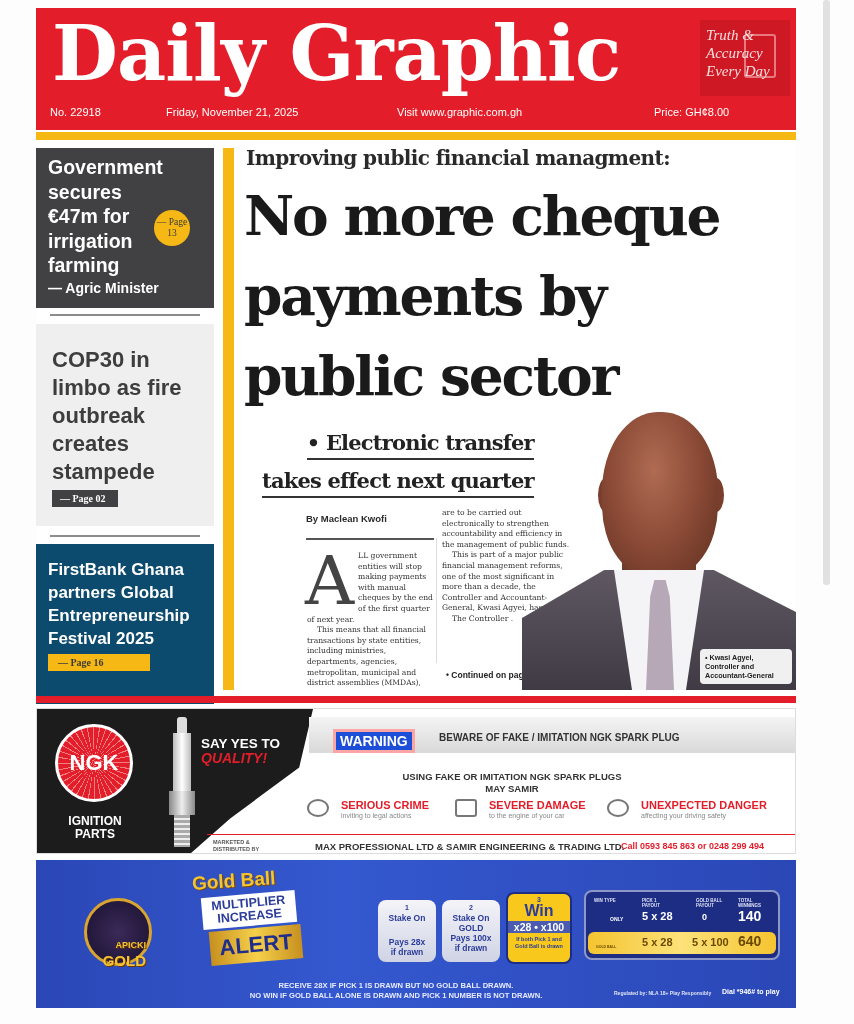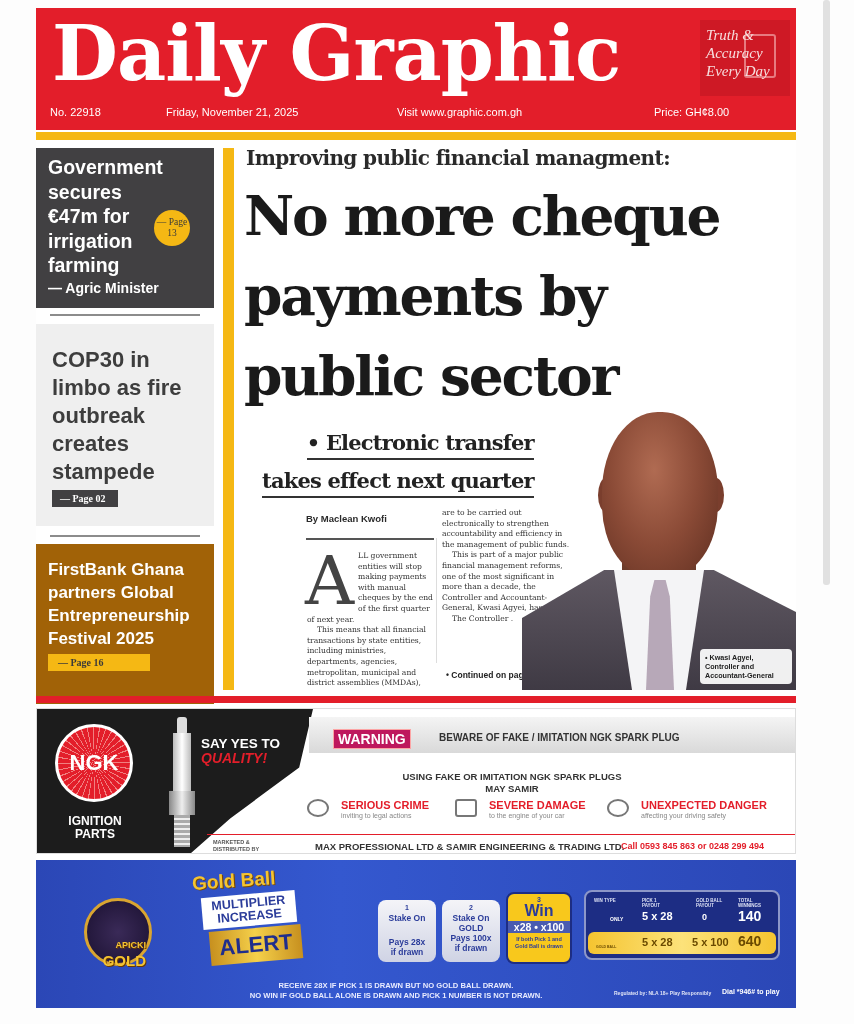--- a/index.html
+++ b/index.html
@@ -19,21 +19,21 @@
   
   .side-box { position: absolute; left: 0; width: 178px; }
   .box1 { top: 140px; height: 160px; background: #414042; color: #fff; padding: 7px 12px; }
   .box1 .hl { font-weight: bold; font-size: 19.5px; line-height: 24.5px; }
   .box1 .sub { font-weight: bold; font-size: 14px; margin-top: 2px; }
   .page-badge { position: absolute; left: 118px; top: 62px; width: 36px; height: 36px; border-radius: 50%; background: #f5b814; color: #3a3a3a; font-family: "Liberation Serif", serif; font-size: 9.5px; text-align: center; line-height: 11px; padding-top: 7px; }
   .side-rule { position: absolute; left: 14px; width: 150px; height: 2px; background: #8c8c8c; }
   .box2 { top: 316px; height: 202px; background: #efefef; color: #3d3d3d; padding: 22px 16px; }
   .box2 .hl { font-weight: bold; font-size: 22px; line-height: 28px; }
   .tag-dark { display: inline-block; background: #414042; color: #fff; font-family: "Liberation Serif", serif; font-weight: bold; font-size: 10px; padding: 3px 12px 3px 8px; margin-top: 4px; }
-  .box3 { top: 536px; height: 160px; background: #a16207; color: #fff; padding: 14px 12px; }
+  .box3 { top: 536px; height: 160px; background: #0c4a6e; color: #fff; padding: 14px 12px; }
   .box3 .hl { font-weight: bold; font-size: 17px; line-height: 23px; }
   .tag-yellow { display: inline-block; background: #f5b814; color: #3a3a3a; font-family: "Liberation Serif", serif; font-weight: bold; font-size: 10px; padding: 3px 46px 3px 10px; margin-top: 4px; }
 
   .vbar { position: absolute; left: 187px; top: 140px; width: 11px; height: 542px; background: #f5b814; }
 
   
   .kicker { position: absolute; left: 210px; top: 138px; font-family: "DejaVu Serif", serif; font-weight: bold; font-size: 20px; color: #2a2a2a; letter-spacing: -0.6px; }
   .headline { position: absolute; left: 208px; top: 168px; width: 560px; font-family: "DejaVu Serif", serif; font-weight: bold; font-size: 55px; line-height: 80px; color: #1a1a1a; letter-spacing: -2.2px; }
   .deck { position: absolute; left: 212px; top: 418px; font-family: "DejaVu Serif", serif; font-weight: bold; font-size: 21px; line-height: 34px; color: #222; letter-spacing: -0.8px; text-align: right; }
   .deck .ln { display: inline-block; border-bottom: 2px solid #333; line-height: 28px; padding-bottom: 1px; margin-bottom: 4px; }
@@ -69,21 +69,21 @@
   .ngk-logo span { position: absolute; left: 0; top: 23px; width: 72px; text-align: center; font-weight: bold; font-size: 22px; color: #fff; }
   .ignition { position: absolute; left: 20px; top: 106px; width: 76px; text-align: center; font-weight: bold; font-size: 12px; line-height: 13px; color: #fff; }
   .plug { position: absolute; left: 130px; top: 8px; width: 30px; height: 135px; }
   .plug .top { position: absolute; left: 10px; top: 0; width: 10px; height: 18px; background: #ddd; border-radius: 3px; }
   .plug .ins { position: absolute; left: 6px; top: 16px; width: 18px; height: 60px; background: linear-gradient(90deg,#bbb,#fff,#bbb); }
   .plug .hex { position: absolute; left: 2px; top: 74px; width: 26px; height: 24px; background: linear-gradient(90deg,#888,#eee,#888); }
   .plug .thr { position: absolute; left: 7px; top: 98px; width: 16px; height: 32px; background: repeating-linear-gradient(180deg,#aaa 0 3px,#eee 3px 5px); }
   .sayyes { position: absolute; left: 164px; top: 27px; font-weight: bold; font-size: 13.5px; line-height: 15px; color: #fff; }
   .sayyes .q { color: #e31e2a; font-style: italic; font-size: 14px; }
   .warn-band { position: absolute; left: 272px; top: 8px; width: 488px; height: 36px; background: linear-gradient(180deg,#f4f4f4,#d9d9d9); }
-  .warn-badge { position: absolute; left: 296px; top: 20px; background: #be185d; color: #fff; font-weight: bold; font-size: 14px; padding: 1px 4px; border: 1px solid #fca5a5; }
+  .warn-badge { position: absolute; left: 296px; top: 20px; background: #1d4ed8; color: #fff; font-weight: bold; font-size: 14px; padding: 1px 4px; border: 3px solid #fca5a5; }
   .warn-text { position: absolute; left: 402px; top: 23px; font-weight: bold; font-size: 10px; color: #333; }
   .using { position: absolute; left: 330px; top: 62px; width: 290px; text-align: center; font-weight: bold; font-size: 9.5px; line-height: 12px; color: #333; }
   .risk { position: absolute; top: 90px; }
   .risk .ic { position: absolute; left: 0; top: 0; width: 22px; height: 18px; border: 2px solid #777; border-radius: 50%; }
   .risk .t { position: absolute; left: 34px; top: 0; white-space: nowrap; font-weight: bold; font-size: 11px; color: #e31e2a; }
   .risk .s { position: absolute; left: 34px; top: 13px; white-space: nowrap; font-size: 7px; color: #888; }
   .ngk-rule { position: absolute; left: 170px; top: 125px; width: 590px; height: 1px; background: #e31e2a; }
   .marketed { position: absolute; left: 176px; top: 130px; font-size: 5.5px; line-height: 6.5px; font-weight: bold; color: #555; }
   .distrib { position: absolute; left: 278px; top: 132px; font-weight: bold; font-size: 9.5px; color: #333; }
   .call { position: absolute; left: 584px; top: 132px; font-weight: bold; font-size: 9px; color: #e31e2a; }

